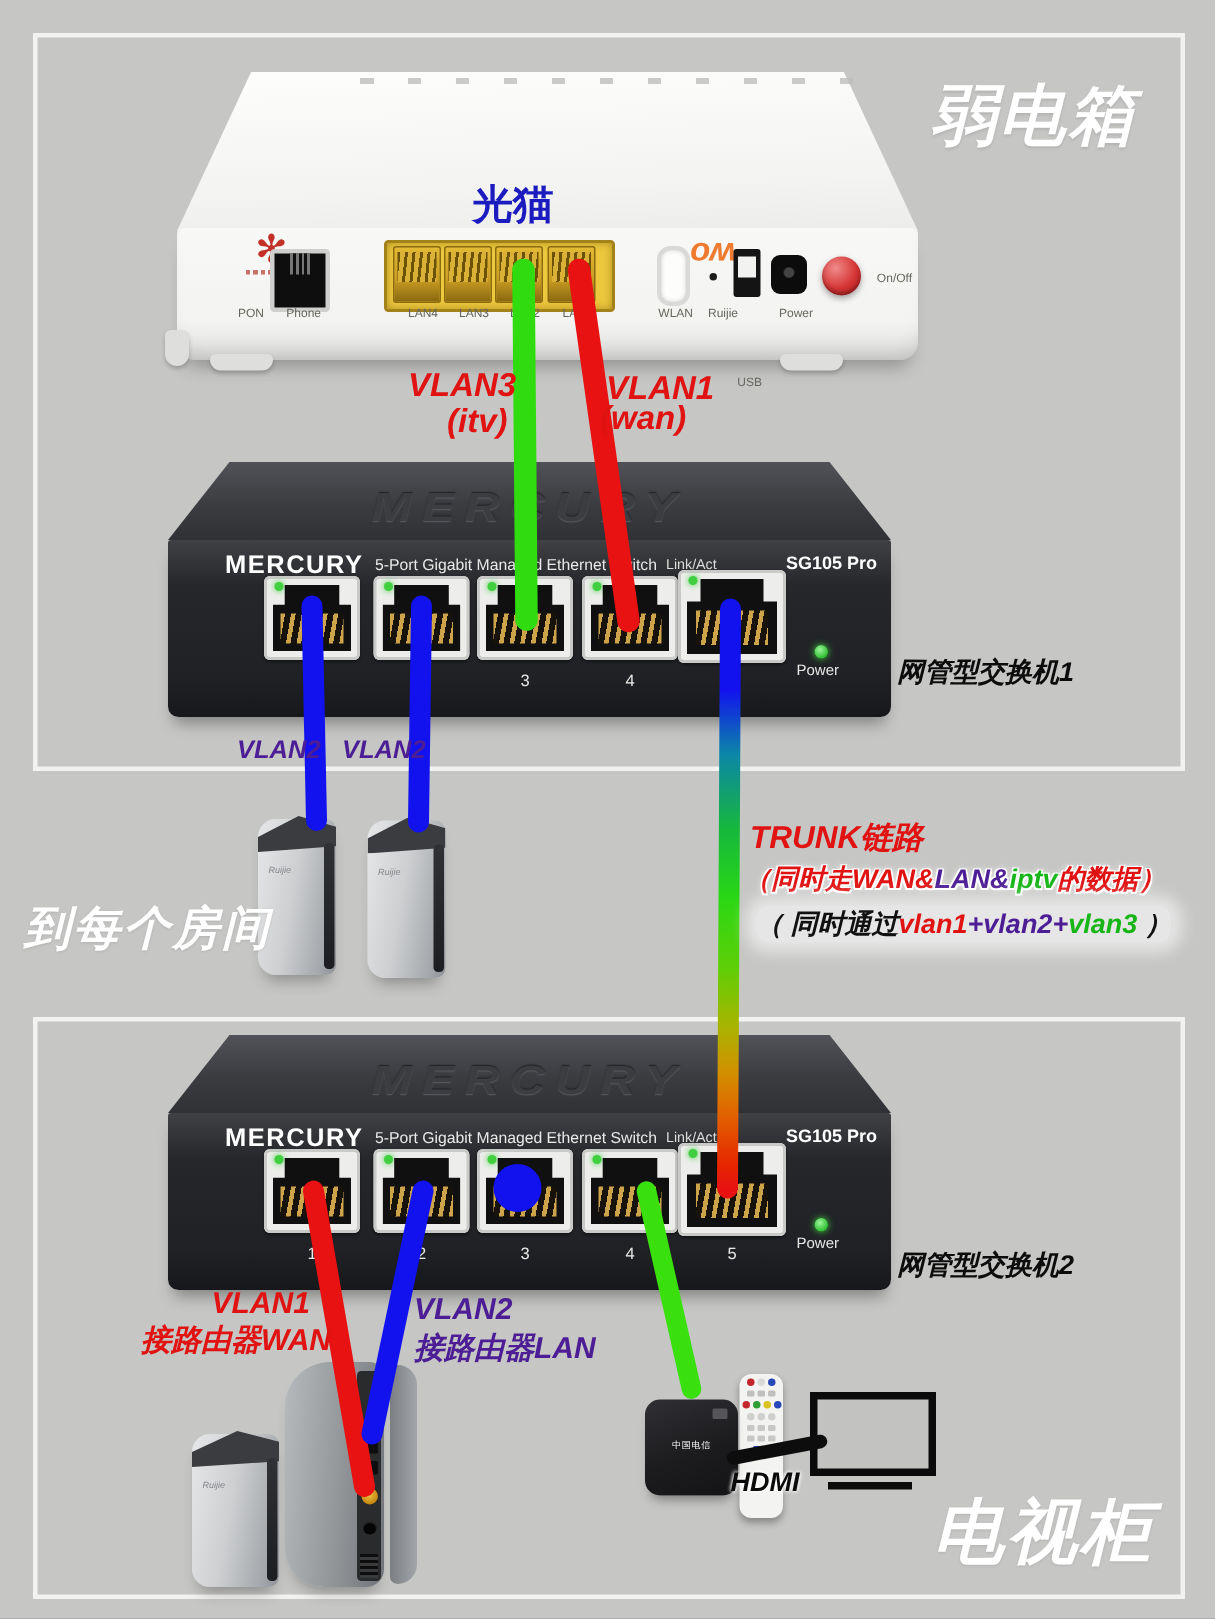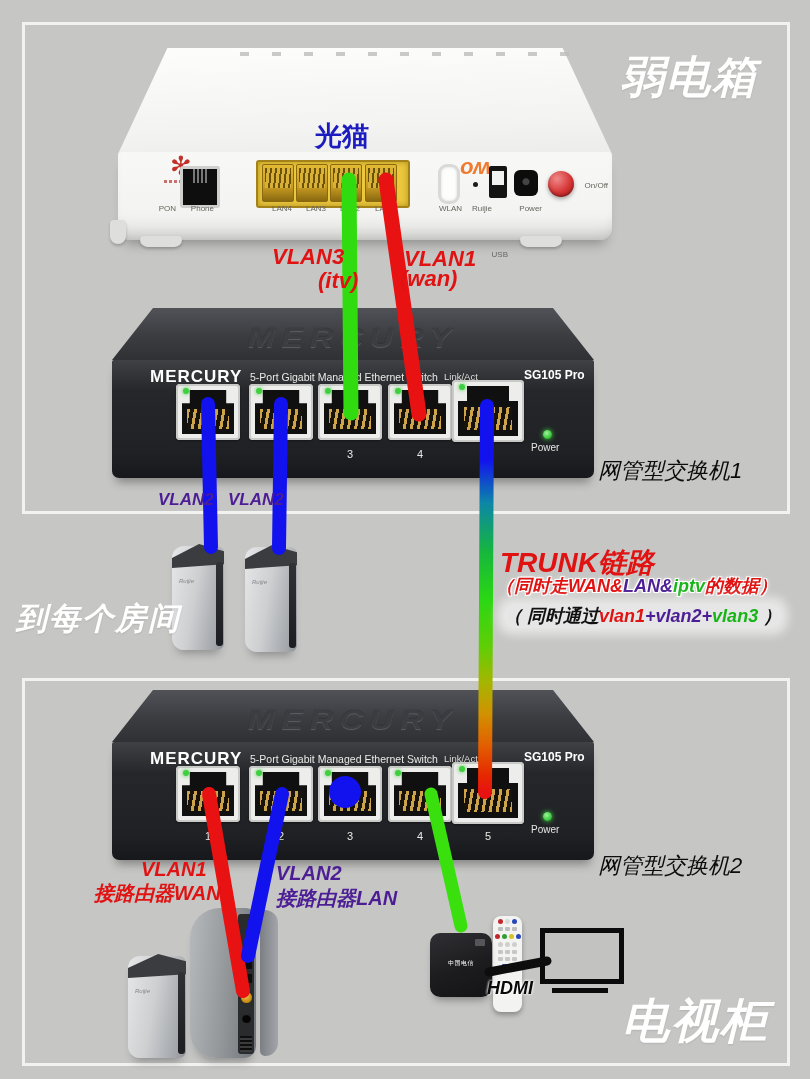--- a/index.html
+++ b/index.html
@@ -59,21 +59,21 @@
   .sw-port .jack{position:absolute;left:6px;top:6px;right:6px;bottom:6px;background:#101010;
      clip-path:polygon(0 30%,15% 30%,15% 0,85% 0,85% 30%,100% 30%,100% 100%,0 100%);}
   .sw-port .jack:after{content:"";position:absolute;left:10%;right:10%;bottom:12%;height:46%;
      background:repeating-linear-gradient(100deg,#cda44a 0 3px,#17130a 3px 7px);}
   .sw-port .led{position:absolute;top:4px;left:7px;width:6px;height:6px;border-radius:50%;
      background:#3fcf3f;box-shadow:0 0 4px #3fcf3f;}
   .sw-num{position:absolute;top:140px;width:64px;text-align:center;color:#e8e8e6;font-size:11px;}
   .pwr-led{position:absolute;width:9px;height:9px;border-radius:50%;
      background:radial-gradient(circle at 40% 35%,#9cf59c,#2fbf2f 70%);box-shadow:0 0 5px #3fdf3f;}
   .pwr-txt{position:absolute;color:#e6e6e4;font-size:10px;}
-  .sw-caption{color:#0c0c0c;font-style:italic;font-weight:400;font-size:22px;white-space:nowrap;margin-top:20px;}
+  .sw-caption{color:#0c0c0c;font-style:italic;font-weight:700;font-size:18px;white-space:nowrap;}
 
   
   .mesh{position:absolute;}
   .mesh .body{position:absolute;inset:0;border-radius:12px 7px 7px 12px;
      background:linear-gradient(100deg,#e6e7e8 0%,#cdcfd1 45%,#a3a6aa 85%,#8e9195 100%);
      box-shadow:0 8px 10px -5px rgba(0,0,0,.30);}
   .mesh .cap{position:absolute;left:0;right:0;top:-2px;height:24px;background:#3b3c3f;
      clip-path:polygon(0 58%,52% 0,100% 30%,100% 84%,0 100%);}
   .mesh .strip{position:absolute;right:1px;top:16px;bottom:4px;width:7px;border-radius:3px;
      background:linear-gradient(#303135,#1d1e21);}
@@ -341,30 +341,30 @@
     <line x1="281" y1="404" x2="279" y2="548" stroke="#1212ee" stroke-width="14" stroke-linecap="round"></line>
     <line x1="487" y1="406" x2="485" y2="792" stroke="url(#trunkGrad)" stroke-width="14" stroke-linecap="round"></line>
     <line x1="209" y1="794" x2="243" y2="991" stroke="#e81212" stroke-width="14" stroke-linecap="round"></line>
     <line x1="282" y1="794" x2="248" y2="956" stroke="#1212ee" stroke-width="14" stroke-linecap="round"></line>
     <circle cx="345" cy="792" r="16" fill="#1212ee"></circle>
     <line x1="431" y1="794" x2="461" y2="926" stroke="#3ae00e" stroke-width="13" stroke-linecap="round"></line>
     <line x1="489" y1="972" x2="547" y2="961" stroke="#0d0d0d" stroke-width="9" stroke-linecap="round"></line>
   </svg>
 
   <div class="abs lab red toplab" style="left:272px;top:244px;font-size:22px;">VLAN3</div>
-  <div class="abs lab red toplab" style="left:298px;top:268px;font-size:22px;margin-left:20px;">(itv)</div>
+  <div class="abs lab red toplab" style="left:298px;top:268px;font-size:22px;">(itv)</div>
   <div class="abs lab red toplab" style="left:404px;top:246px;font-size:22px;">VLAN1</div>
   <div class="abs lab red toplab" style="left:400px;top:266px;font-size:22px;">(wan)</div>
 
   <div class="abs lab blue toplab" style="left:158px;top:490px;font-size:17px;">VLAN2</div>
   <div class="abs lab blue toplab" style="left:228px;top:490px;font-size:17px;">VLAN2</div>
 
   <div class="abs lab white-title toplab" style="left:16px;top:598px;font-size:31px;">到每个房间</div>
 
-  <div class="abs lab red toplab" style="left:500px;top:544px;font-size:28px;">TRUNK链路</div>
+  <div class="abs lab red toplab" style="left:500px;top:544px;font-size:21px;">TRUNK链路</div>
   <div class="abs lab toplab outline-w" style="left:496px;top:574px;font-size:18px;">
     <span class="red">（同时走WAN&amp;</span><span class="blue">LAN&amp;</span><span class="green">iptv</span><span class="red">的数据）</span>
   </div>
   <div class="abs lab toplab glow-box" style="left:504px;top:604px;font-size:18px;">
     <span class="black">（ 同时通过</span><span class="red">vlan1</span><span class="blue">+</span><span class="blue">vlan2</span><span class="blue">+</span><span class="green">vlan3</span><span class="black"> ）</span>
   </div>
 
   <div class="abs lab red toplab" style="left:141px;top:858px;font-size:20px;">VLAN1</div>
   <div class="abs lab red toplab" style="left:94px;top:880px;font-size:20px;">接路由器WAN</div>
   <div class="abs lab blue toplab" style="left:276px;top:862px;font-size:20px;">VLAN2</div>

